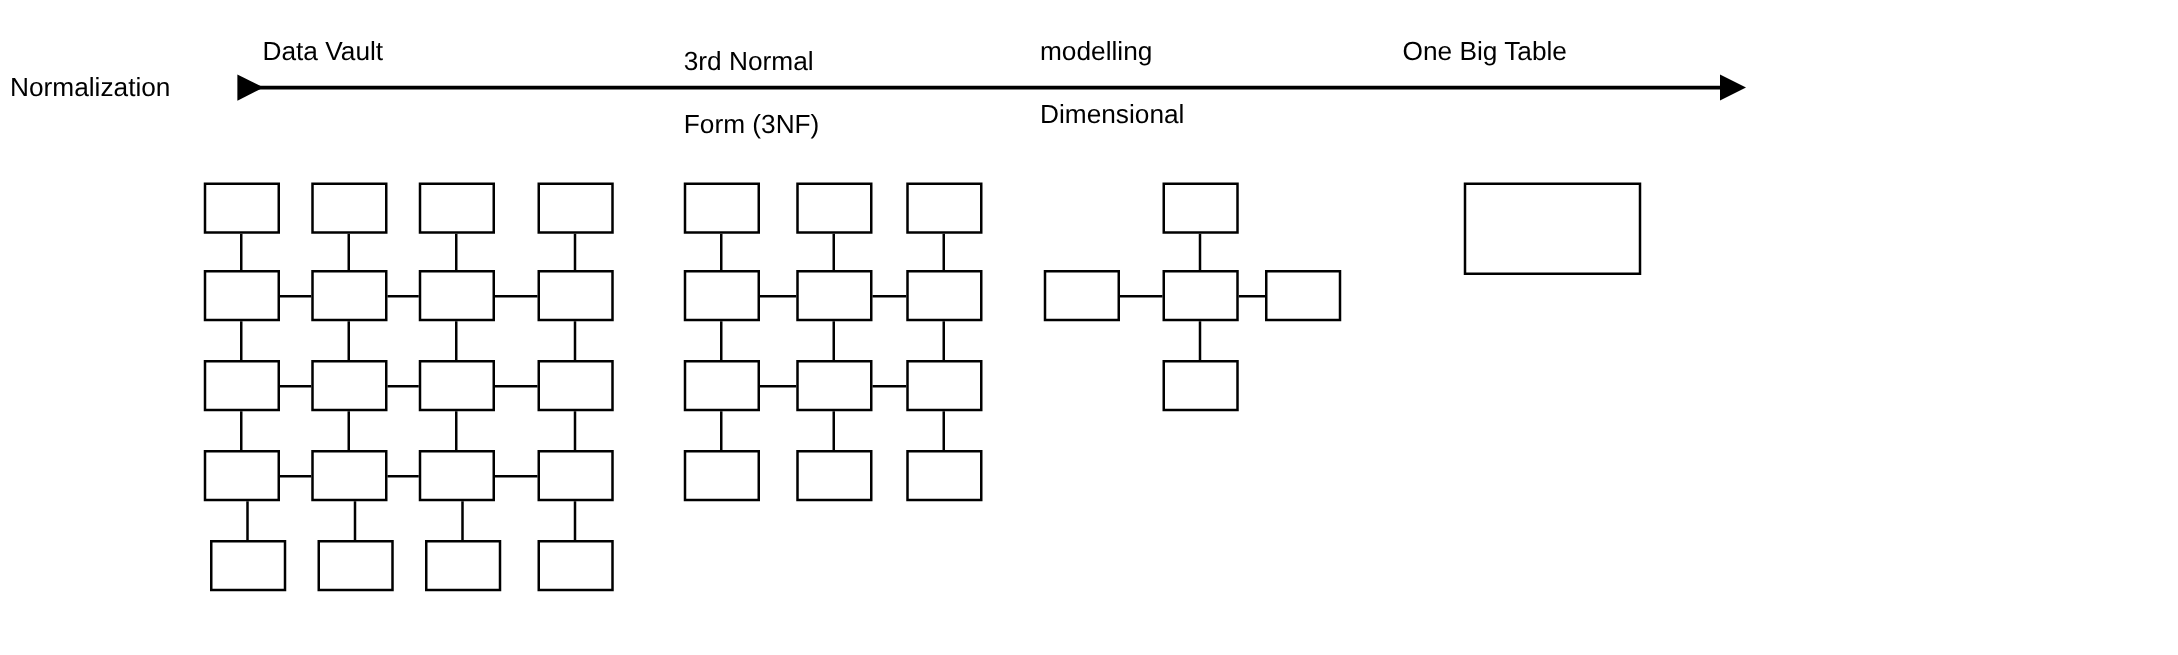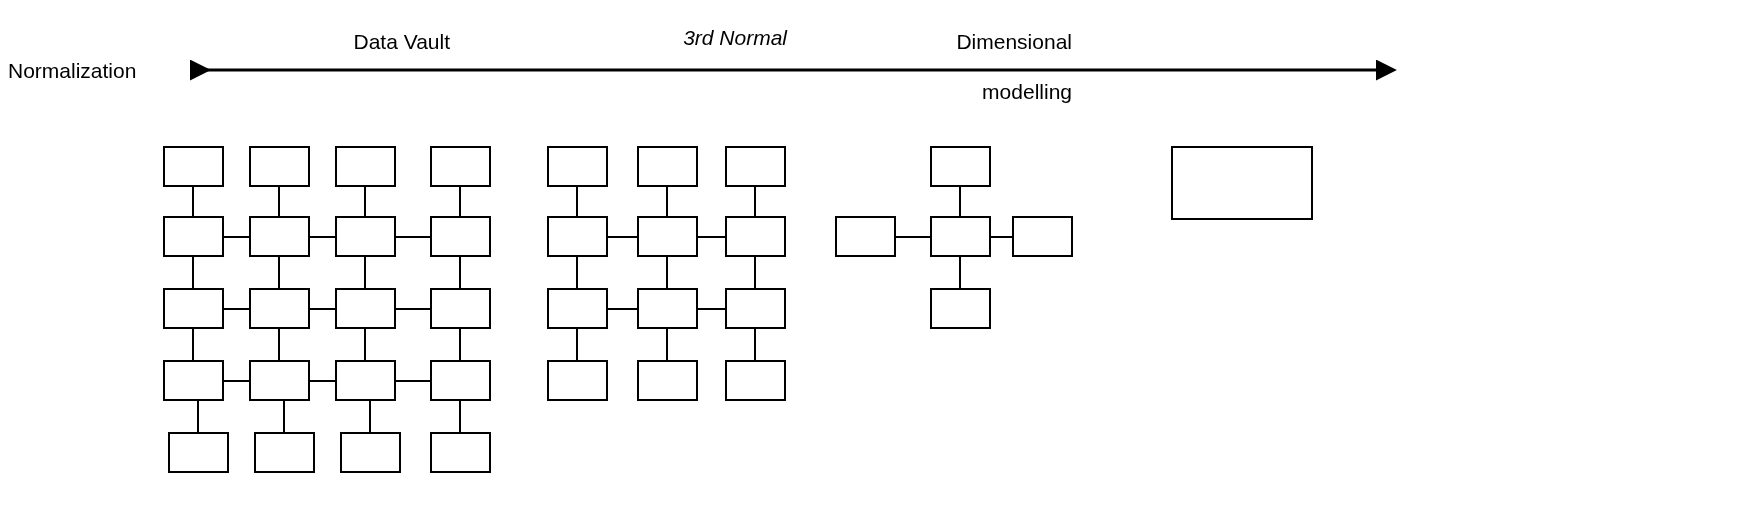--- a/index.html
+++ b/index.html
@@ -38,21 +38,21 @@
     width: 1742px;
     height: 524px;
     pointer-events: none;
   }
 
   
   .category-label {
     position: absolute;
     font-size: 21px;
     line-height: 25px;
-    text-align: right;
+    text-align: left;
     color: #000;
     white-space: pre-line;
   }
 
   
   .schema-group {
     position: absolute;
   }
   .node-box {
     position: absolute;
@@ -86,30 +86,32 @@
         <path d="M 0 0 L 10 5 L 0 10 z" fill="#000000"></path>
       </marker>
     </defs>
     <line x1="192" y1="70" x2="1378" y2="70" stroke="#000000" stroke-width="3" marker-start="url(#arrow-left)" marker-end="url(#arrow-right)"></line>
   </svg>
 
   <div class="category-label" style="left:210px; top:4px; width:240px;">
     <div>Data Vault</div>
   </div>
 
-  <div class="category-label" style="left:547px; top:0; width:240px;font-style:italic;">
+  <div class="category-label" style="left:547px; top:12px; width:240px;">
     <div>3rd Normal</div>
+    <div>Form (3NF)</div>
   </div>
 
   <div class="category-label" style="left:832px; top:4px; width:240px;">
+    <div>modelling</div>
     <div>Dimensional</div>
-    <div>modelling</div>
   </div>
 
   <div class="category-label" style="left:1122px; top:4px; width:240px;">
+    <div>One Big Table</div>
   </div>
 
   <div class="schema-group" id="schema-data-vault" style="left:0; top:0; width:1742px; height:524px;">
 
     <div class="node-box" style="left:163px; top:146px; width:61px; height:41px;"></div>
     <div class="node-box" style="left:249px; top:146px; width:61px; height:41px;"></div>
     <div class="node-box" style="left:335px; top:146px; width:61px; height:41px;"></div>
     <div class="node-box" style="left:430px; top:146px; width:61px; height:41px;"></div>
 
     <div class="node-box" style="left:163px; top:216px; width:61px; height:41px;"></div>

